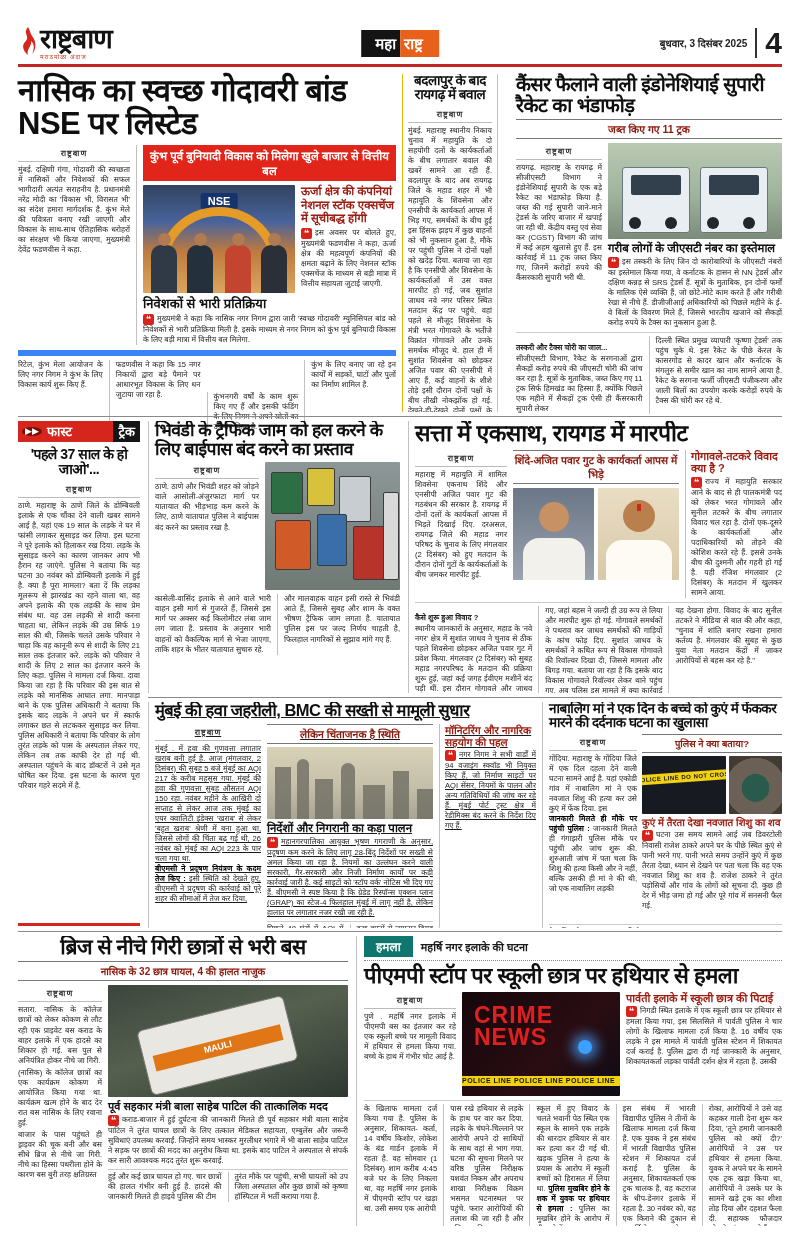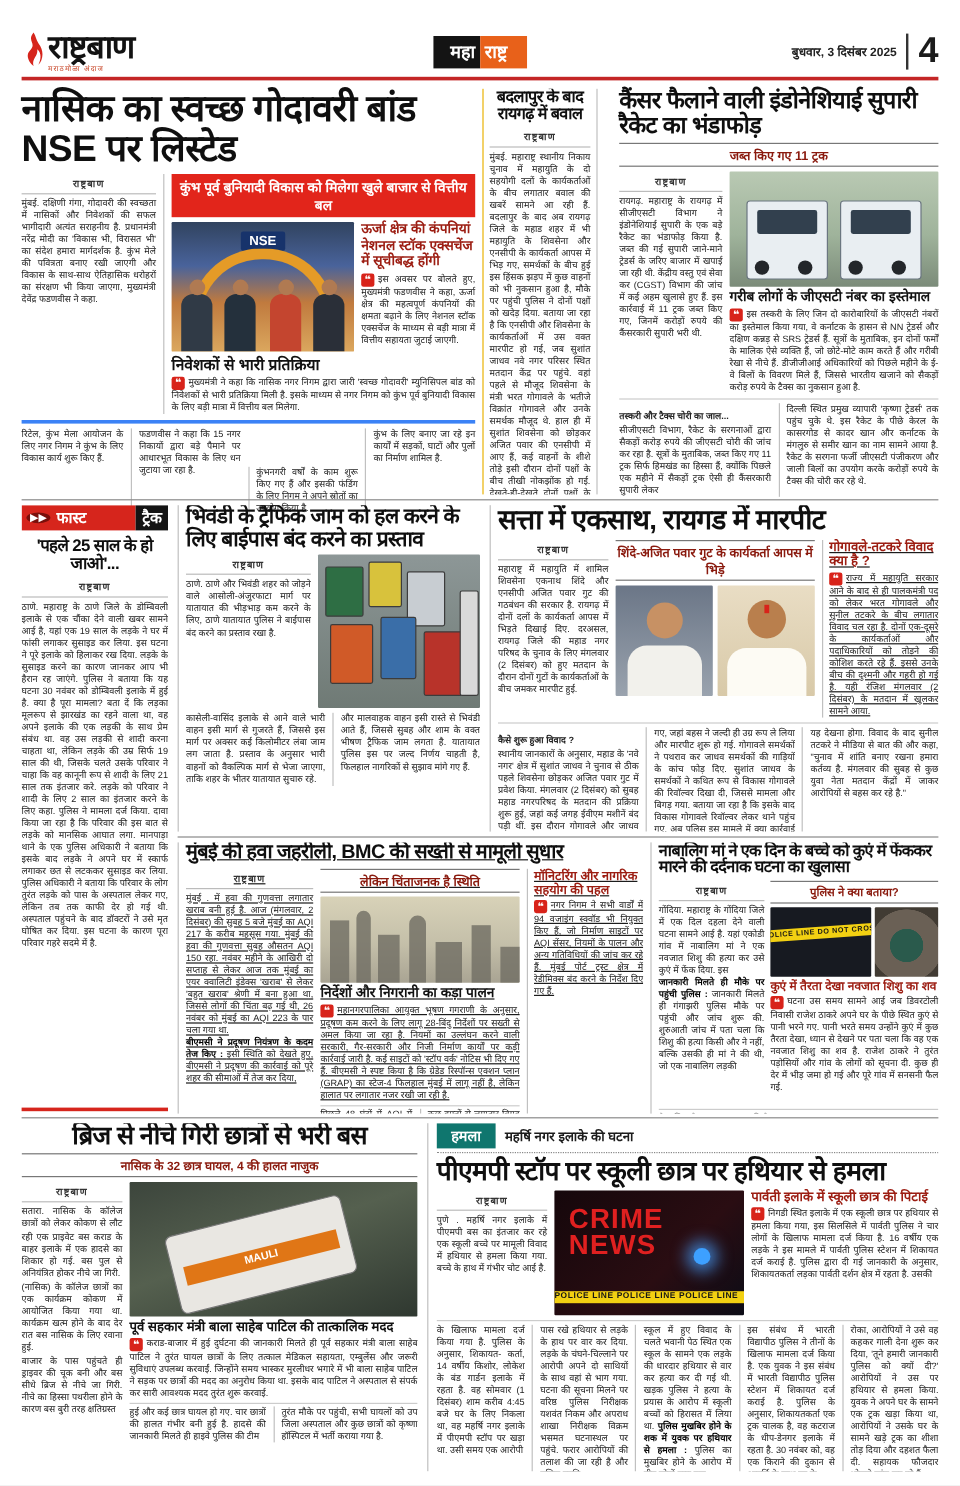--- a/index.html
+++ b/index.html
@@ -106,21 +106,21 @@
             <div style="flex:1;">
               <div class="subhead maroon" style="font-size:11.5px;">ऊर्जा क्षेत्र की कंपनियां नेशनल स्टॉक एक्सचेंज में सूचीबद्ध होंगी</div>
               <div class="body-t" style="margin-top:3px;"><span class="qicon">❝</span><span>इस अवसर पर बोलते हुए, मुख्यमंत्री फडणवीस ने कहा, ऊर्जा क्षेत्र की महत्वपूर्ण कंपनियों की क्षमता बढ़ाने के लिए नेशनल स्टॉक एक्सचेंज के माध्यम से बड़ी मात्रा में वित्तीय सहायता जुटाई जाएगी.</span></div>
             </div>
           </div>
           <div class="subhead" style="font-size:13px;margin-top:4px;">निवेशकों से भारी प्रतिक्रिया</div>
           <div class="body-t" style="margin-top:2px;"><span class="qicon">❝</span><span>मुख्यमंत्री ने कहा कि नासिक नगर निगम द्वारा जारी 'स्वच्छ गोदावरी' म्युनिसिपल बांड को निवेशकों से भारी प्रतिक्रिया मिली है. इसके माध्यम से नगर निगम को कुंभ पूर्व बुनियादी विकास के लिए बड़ी मात्रा में वित्तीय बल मिलेगा.</span></div>
         </div>
       </div>
     </div>
-    <div style="display:flex;gap:6px;margin-top:5px;border-top:3px solid #3b82f6;padding-top:4px;">
+    <div style="display:flex;gap:6px;margin-top:5px;border-top:6px solid #3b82f6;padding-top:4px;">
       <div class="body-t" style="flex:1;">रिटेल, कुंभ मेला आयोजन के लिए नगर निगम ने कुंभ के लिए विकास कार्य शुरू किए हैं.</div>
       <div class="body-t vsep" style="flex:1;padding-left:6px;">फडणवीस ने कहा कि 15 नगर निकायों द्वारा बड़े पैमाने पर आधारभूत विकास के लिए धन जुटाया जा रहा है.</div>
       <div class="body-t vsep" style="flex:1;padding-left:6px;margin-top:32px;">कुंभनगरी वर्षों के काम शुरू किए गए हैं और इसकी फंडिंग के लिए निगम ने अपने स्रोतों का उपयोग किया है.</div>
       <div class="body-t vsep" style="flex:1;padding-left:6px;">कुंभ के लिए बनाए जा रहे इन कार्यों में सड़कों, घाटों और पुलों का निर्माण शामिल है.</div>
     </div>
   </div>
 
   <div style="position:absolute;left:402px;top:74px;width:96px;height:338px;border-left:1px solid #eab308;border-right:1px solid #c0c0c0;padding:0 5px;box-sizing:border-box;overflow:hidden;">
     <div class="h-xl" style="font-size:13.5px;text-align:center;">बदलापुर के बाद रायगढ़ में बवाल</div>
     <div class="byline" style="margin-top:3px;">राष्ट्रबाण</div>
@@ -156,21 +156,21 @@
   <div class="hsep" style="top:416px;"></div>
 
   <div style="position:absolute;left:18px;top:421px;width:122px;height:502px;border-bottom:3px solid #d6251c;overflow:hidden;">
     <div class="ft-head">
       <div class="ft-red">
         <span class="ft-icon">▶▶</span>
         <span>फास्ट</span>
       </div>
       <div class="ft-blk">ट्रैक</div>
     </div>
-    <div class="h-xl" style="font-size:14px;text-align:center;margin-top:5px;">'पहले 25 साल के हो जाओ'...</div>
+    <div class="h-xl" style="font-size:14px;text-align:center;margin-top:5px;">'पहले 37 साल के हो जाओ'...</div>
     <div class="byline" style="margin-top:4px;">राष्ट्रबाण</div>
     <div class="body-t">ठाणे. महाराष्ट्र के ठाणे जिले के डोम्बिवली इलाके से एक चौंका देने वाली खबर सामने आई है, यहां एक 19 साल के लड़के ने घर में फांसी लगाकर सुसाइड कर लिया. इस घटना ने पूरे इलाके को हिलाकर रख दिया. लड़के के सुसाइड करने का कारण जानकर आप भी हैरान रह जाएंगे. पुलिस ने बताया कि यह घटना 30 नवंबर को डोम्बिवली इलाके में हुई है. क्या है पूरा मामला? बता दें कि लड़का मूलरूप से झारखंड का रहने वाला था, वह अपने इलाके की एक लड़की के साथ प्रेम संबंध था. वह उस लड़की से शादी करना चाहता था, लेकिन लड़के की उम्र सिर्फ 19 साल की थी, जिसके चलते उसके परिवार ने चाहा कि वह कानूनी रूप से शादी के लिए 21 साल तक इंतजार करे. लड़के को परिवार ने शादी के लिए 2 साल का इंतजार करने के लिए कहा. पुलिस ने मामला दर्ज किया. दावा किया जा रहा है कि परिवार की इस बात से लड़के को मानसिक आघात लगा. मानपाड़ा थाने के एक पुलिस अधिकारी ने बताया कि इसके बाद लड़के ने अपने घर में स्कार्फ लगाकर छत से लटककर सुसाइड कर लिया. पुलिस अधिकारी ने बताया कि परिवार के लोग तुरंत लड़के को पास के अस्पताल लेकर गए, लेकिन तब तक काफी देर हो गई थी. अस्पताल पहुंचने के बाद डॉक्टरों ने उसे मृत घोषित कर दिया. इस घटना के कारण पूरा परिवार गहरे सदमे में है.</div>
   </div>
 
   <div style="position:absolute;left:148px;top:421px;width:252px;height:272px;border-left:1px solid #c0c0c0;padding-left:6px;box-sizing:border-box;overflow:hidden;">
     <div class="h-xl" style="font-size:17.5px;">भिवंडी के ट्रैफिक जाम को हल करने के लिए बाईपास बंद करने का प्रस्ताव</div>
     <div style="display:flex;gap:6px;margin-top:4px;">
       <div style="width:104px;flex:none;">
         <div class="byline">राष्ट्रबाण</div>
         <div class="body-t">ठाणे. ठाणे और भिवंडी शहर को जोड़ने वाले आसोली-अंजुरफाटा मार्ग पर यातायात की भीड़भाड़ कम करने के लिए, ठाणे यातायात पुलिस ने बाईपास बंद करने का प्रस्ताव रखा है.</div>
@@ -206,21 +206,21 @@
             <span style="position:absolute;left:50%;transform:translateX(-50%);bottom:0;width:62px;height:42px;border-radius:16px 16px 0 0;background:#f2f1ec;"></span>
           </div>
           <div class="photo" style="flex:1;height:92px;background:linear-gradient(180deg,#e9ddc4,#d8c9a8);">
             <span style="position:absolute;left:50%;transform:translateX(-50%);top:12px;width:32px;height:32px;border-radius:50%;background:#b97f4d;"></span>
             <span style="position:absolute;left:50%;transform:translateX(-50%);top:16px;width:4px;height:7px;background:#d8231a;"></span>
             <span style="position:absolute;left:50%;transform:translateX(-50%);bottom:0;width:66px;height:40px;border-radius:16px 16px 0 0;background:#fdfbf4;"></span>
           </div>
         </div>
       </div>
       <div style="width:96px;flex:none;" class="vsep">
-        <div style="padding-left:5px;text-decoration:underline;">
+        <div style="padding-left:5px;">
           <div class="subhead maroon" style="font-size:11px;">गोगावले-तटकरे विवाद क्या है ?</div>
           <div class="body-t" style="margin-top:2px;"><span class="qicon">❝</span><span>राज्य में महायुति सरकार आने के बाद से ही पालकमंत्री पद को लेकर भरत गोगावले और सुनील तटकरे के बीच लगातार विवाद चल रहा है. दोनों एक-दूसरे के कार्यकर्ताओं और पदाधिकारियों को तोड़ने की कोशिश करते रहे हैं. इससे उनके बीच की दुश्मनी और गहरी हो गई है. यही रंजिश मंगलवार (2 दिसंबर) के मतदान में खुलकर सामने आया.</span></div>
         </div>
       </div>
     </div>
     <div style="display:flex;gap:6px;margin-top:4px;border-top:1px solid #ccc;padding-top:3px;">
       <div style="flex:1.1;">
         <span class="body-t" style="font-weight:800;">कैसे शुरू हुआ विवाद ?</span>
         <div class="body-t">स्थानीय जानकारों के अनुसार, महाड के 'नवे नगर' क्षेत्र में सुशांत जाधव ने चुनाव से ठीक पहले शिवसेना छोड़कर अजित पवार गुट में प्रवेश किया. मंगलवार (2 दिसंबर) को सुबह महाड नगरपरिषद के मतदान की प्रक्रिया शुरू हुई, जहां कई जगह ईवीएम मशीनें बंद पड़ी थीं. इस दौरान गोगावले और जाधव समर्थक कुछ मतदान केंद्रों पर इकट्ठा हो</div>
       </div>

